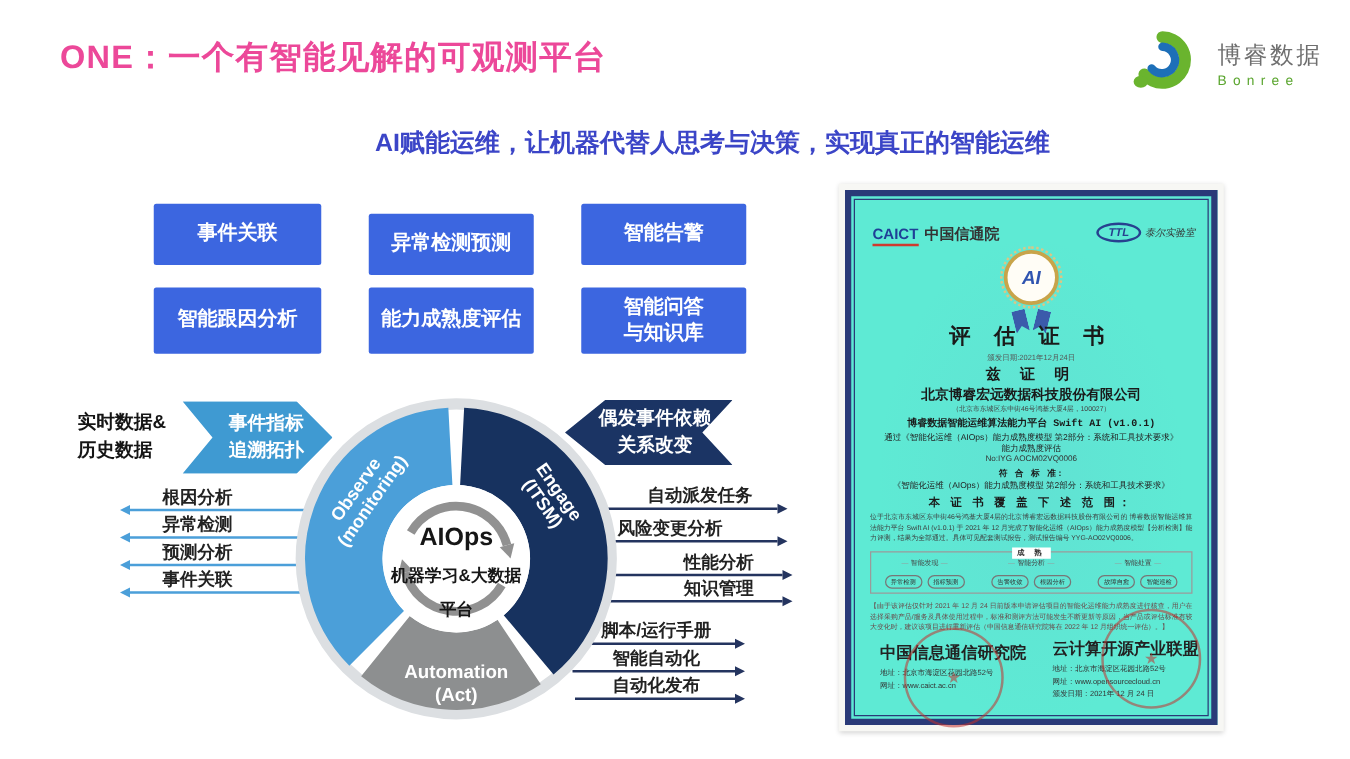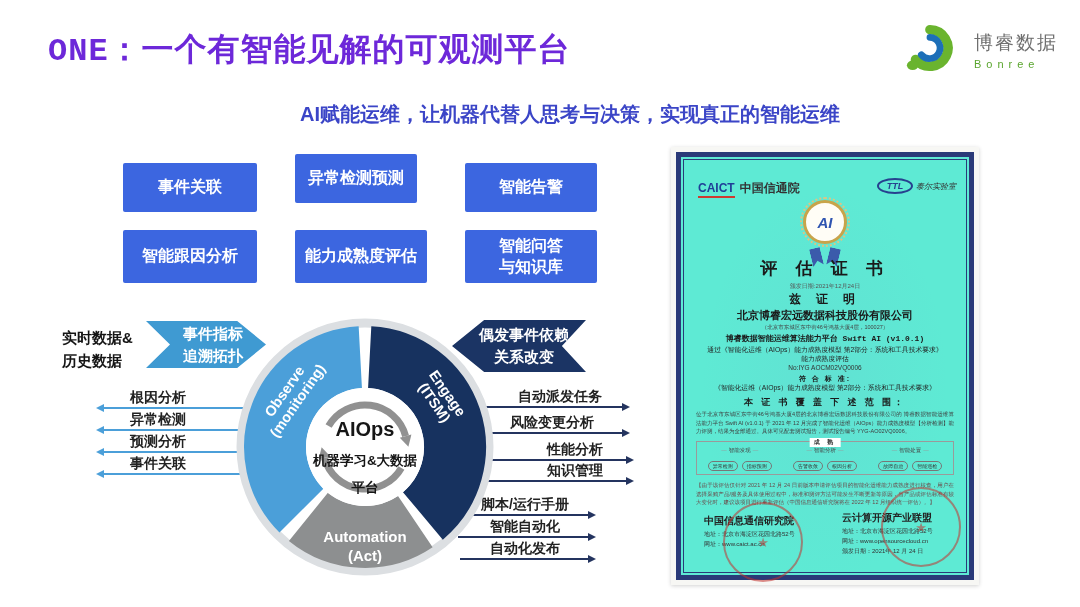--- a/index.html
+++ b/index.html
@@ -1,21 +1,21 @@
 <!DOCTYPE html>
 <html><head>
 <meta charset="utf-8">
 <style>
   * { margin:0; padding:0; box-sizing:border-box; }
   html,body { width:1080px; height:607px; }
   body { font-family:"Liberation Sans","DejaVu Sans",sans-serif; background:#ffffff; position:relative; overflow:hidden; }
   .abs { position:absolute; }
 
   
-  .slide-title { left:48px; top:28px; font-size:32px; font-weight:800; color:#6d28d9; letter-spacing:1px;font-family:Liberation Mono, monospace; }
+  .slide-title { left:48px; top:28px; font-size:26px; font-weight:800; color:#ec4899; letter-spacing:1px; }
   .logo-wrap { right:22px; top:22px; display:flex; align-items:center; gap:20px; }
   .logo-text-cn { font-size:19px; color:#6f6f6f; letter-spacing:2px; }
   .logo-text-en { font-size:11px; color:#5aa52e; letter-spacing:5px; margin-top:2px; }
   .subtitle { left:240px; top:101px; width:660px; text-align:center; font-size:20px; font-weight:800; color:#3b45c7; }
 
   
   .feature-btn { background:#3c66e0; color:#fff; display:flex; align-items:center; justify-content:center;
     font-weight:700; font-size:16px; border-radius:2px; text-align:center; white-space:pre-line; line-height:1.3; }
 
   
@@ -39,21 +39,21 @@
 
   .donut { left:230px; top:312px; z-index:2; }
   .chev-z { z-index:3; }
 
   
   .cert-photo { left:671px; top:147px; width:308px; height:438px; background:#f7f7f4; box-shadow:0 1px 4px rgba(0,0,0,.18); }
   .cert-frame { left:676px; top:152px; width:298px; height:428px; border:5px solid #2a3a78; background:#5eead4; }
   .cert-inner { position:absolute; inset:2px; border:1px solid #2a3a78;
      background:radial-gradient(ellipse at 50% 55%, rgba(120,150,200,0.10), rgba(255,255,255,0) 62%); }
   .cline { position:absolute; left:0; right:0; text-align:center; color:#1a1a1a; }
-  .serif { font-family:Liberation Serif, serif; }
+  .serif { font-family:Liberation Sans, sans-serif; }
   .caict-row { position:absolute; top:18px; left:14px; right:10px; display:flex; justify-content:space-between; align-items:flex-start; }
   .caict-en { font-size:12px; font-weight:800; color:#1f3f97; border-bottom:2px solid #cf3a2f; padding-bottom:1px; }
   .caict-cn { font-size:12px; font-weight:800; color:#333; margin-left:5px; }
   .ttl-oval { display:inline-flex; align-items:center; justify-content:center; width:36px; height:16px;
      border:2px solid #27418f; border-radius:50%; font-size:9px; font-style:italic; font-weight:800; color:#27418f; }
   .ttl-cn { font-size:8px; font-style:italic; color:#333; margin-left:3px; font-family:"Liberation Serif","DejaVu Serif",serif; }
   .medal { position:absolute; top:40px; left:50%; transform:translateX(-50%); width:44px; height:44px; border-radius:50%;
      border:3px solid #c8a44a; outline:2px dotted #dcc685; outline-offset:1px; background:#fffdf6;
      display:flex; align-items:center; justify-content:center; font-size:15px; font-weight:800; font-style:italic; color:#2f54b0; }
   .ribbon { position:absolute; top:88px; width:11px; height:18px; background:#3b5bab;
@@ -62,21 +62,21 @@
   .scope-legend { position:absolute; top:-4px; left:50%; transform:translateX(-50%); background:#fff; padding:0 4px;
      font-size:6px; letter-spacing:3px; color:#333; font-weight:700; }
   .scope-cols { display:flex; justify-content:space-around; padding-top:5px; }
   .scope-group { text-align:center; }
   .scope-name { font-size:5.5px; color:#444; }
   .scope-name::before,.scope-name::after { content:'—'; color:#999; margin:0 2px; }
   .pill { display:inline-block; border:1px solid #777; border-radius:7px; font-size:5px; color:#333; padding:1px 4px; margin:2px 2px 0; }
   .stamp { position:absolute; border-radius:50%; border:2px solid rgba(195,50,45,.55); color:rgba(195,50,45,.55);
      display:flex; align-items:center; justify-content:center; font-size:13px; z-index:4; }
   .foot-col { position:absolute; font-size:6px; color:#333; line-height:1.7; }
-  .foot-org { font-size:10px; font-weight:700; color:#222; font-family:Liberation Sans, sans-serif; }
+  .foot-org { font-size:13px; font-weight:700; color:#222; font-family:Liberation Mono, monospace; }
   .tiny-para { position:absolute; left:12px; right:12px; font-size:5.5px; color:#3d3d3d; line-height:1.55; text-align:justify; }
 </style>
 </head>
 <body>
 
 <div class="abs slide-title">ONE：一个有智能见解的可观测平台</div>
 
 <div class="abs logo-wrap">
   <span>
     <svg width="50" height="52" viewBox="0 0 52 52">
@@ -87,46 +87,46 @@
   </span>
   <span>
     <div class="logo-text-cn">博睿数据</div>
     <div class="logo-text-en">Bonree</div>
   </span>
 </div>
 
 <div class="abs subtitle">AI赋能运维，让机器代替人思考与决策，实现真正的智能运维</div>
 
 <div class="abs feature-btn" style="left:123px;top:163px;width:134px;height:49px">事件关联</div>
-<div class="abs feature-btn" style="left:295px;top:154px;width:122px;height:49px">异常检测预测</div>
+<div class="abs feature-btn" style="left:295px;top:171px;width:132px;height:49px">异常检测预测</div>
 <div class="abs feature-btn" style="left:465px;top:163px;width:132px;height:49px">智能告警</div>
 <div class="abs feature-btn" style="left:123px;top:230px;width:134px;height:53px">智能跟因分析</div>
 <div class="abs feature-btn" style="left:295px;top:230px;width:132px;height:53px">能力成熟度评估</div>
 <div class="abs feature-btn" style="left:465px;top:230px;width:132px;height:53px">智能问答
 与知识库</div>
 
 <div class="abs rt-banner">实时数据&amp;
 历史数据</div>
-<div class="abs chev-right chev-z" style="left:146px;top:321px;width:120px;height:47px">事件指标
+<div class="abs chev-right chev-z" style="left:146px;top:321px;width:120px;height:58px">事件指标
 追溯拓扑</div>
 <div class="abs chev-left chev-z" style="left:452px;top:320px;width:134px;height:52px">偶发事件依赖
 关系改变</div>
 
 <div class="abs cap-label" style="left:118px;top:389px;width:80px">根因分析</div>
 <div class="abs hline arr-left" style="left:104px;top:407px;width:165px"></div>
 <div class="abs cap-label" style="left:118px;top:411px;width:80px">异常检测</div>
 <div class="abs hline arr-left" style="left:104px;top:429px;width:163px"></div>
 <div class="abs cap-label" style="left:118px;top:433px;width:80px">预测分析</div>
 <div class="abs hline arr-left" style="left:104px;top:451px;width:162px"></div>
 <div class="abs cap-label" style="left:118px;top:455px;width:80px">事件关联</div>
 <div class="abs hline arr-left" style="left:104px;top:473px;width:160px"></div>
 
 <div class="abs cap-label" style="left:500px;top:388px;width:120px">自动派发任务</div>
 <div class="abs hline arr-right" style="left:480px;top:406px;width:142px"></div>
-<div class="abs cap-label" style="left:492px;top:414px;width:120px">风险变更分析</div>
+<div class="abs cap-label" style="left:476px;top:414px;width:120px">风险变更分析</div>
 <div class="abs hline arr-right" style="left:480px;top:432px;width:142px"></div>
 <div class="abs cap-label" style="left:520px;top:441px;width:110px">性能分析</div>
 <div class="abs hline arr-right" style="left:488px;top:459px;width:138px"></div>
 <div class="abs cap-label" style="left:520px;top:462px;width:110px">知识管理</div>
 <div class="abs hline arr-right" style="left:488px;top:480px;width:138px"></div>
 <div class="abs cap-label" style="left:470px;top:496px;width:110px">脚本/运行手册</div>
 <div class="abs hline arr-right" style="left:458px;top:514px;width:130px"></div>
 <div class="abs cap-label" style="left:470px;top:518px;width:110px">智能自动化</div>
 <div class="abs hline arr-right" style="left:458px;top:536px;width:130px"></div>
 <div class="abs cap-label" style="left:470px;top:540px;width:110px">自动化发布</div>

